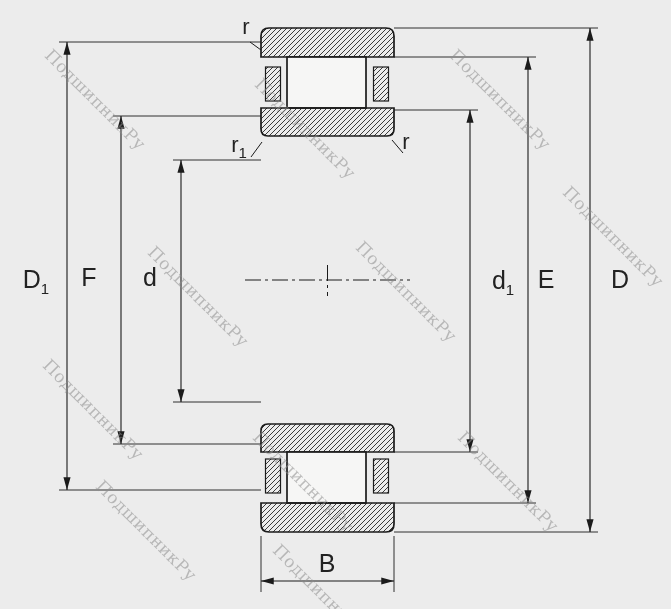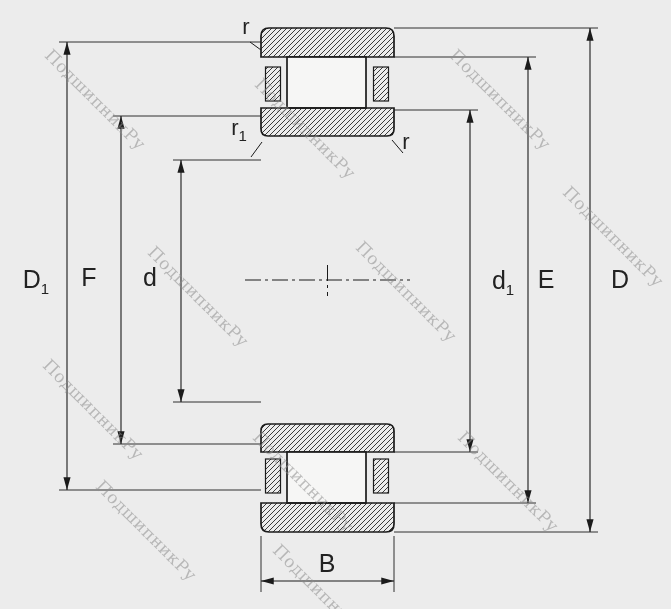--- a/index.html
+++ b/index.html
@@ -93,21 +93,21 @@
     <g stroke="#1b1b1b" stroke-width="1">
       <line x1="250" y1="42" x2="261" y2="50"></line>
       <line x1="251" y1="157" x2="262" y2="142"></line>
       <line x1="403" y1="153" x2="392" y2="140"></line>
     </g>
   </svg>
 
   <div class="lbl small" style="left:246px;top:29px;">
     <span>r</span><sub class="sub"></sub>
   </div>
-  <div class="lbl small" style="left:239px;top:130px;">
+  <div class="lbl small" style="left:239px;top:147px;">
     <span>r</span><sub class="sub">1</sub>
   </div>
   <div class="lbl small" style="left:406px;top:144px;">
     <span>r</span><sub class="sub"></sub>
   </div>
   <div class="lbl" style="left:36px;top:281px;">
     <span>D</span><sub class="sub">1</sub>
   </div>
   <div class="lbl" style="left:89px;top:279px;">
     <span>F</span><sub class="sub"></sub>

